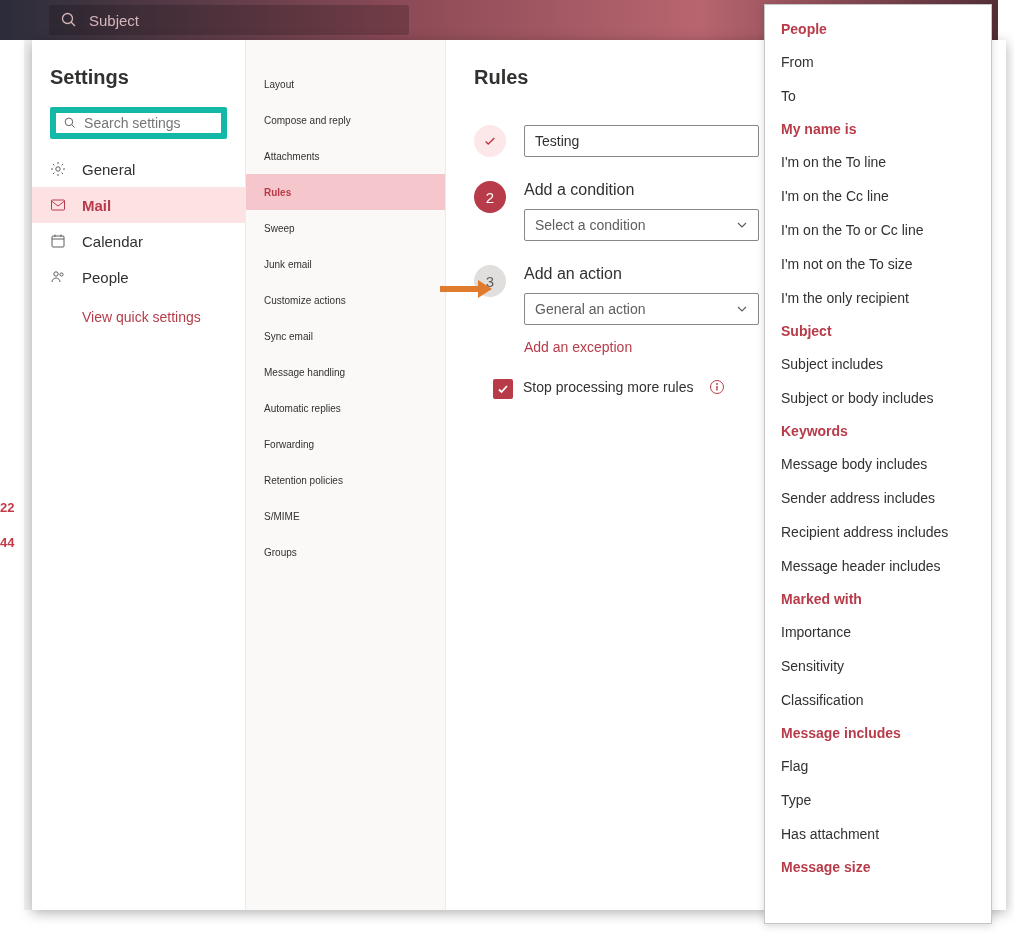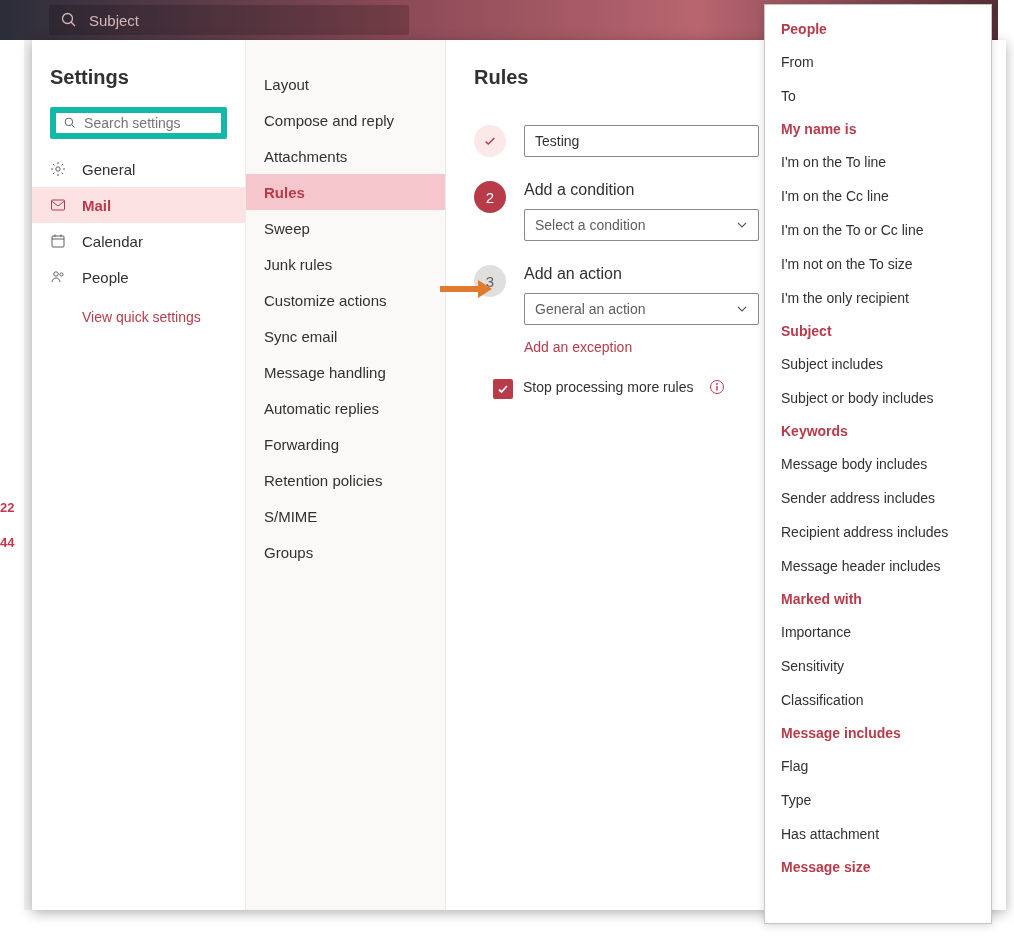--- a/index.html
+++ b/index.html
@@ -68,21 +68,21 @@
   }
 
   
   .col2 {
     width: 200px; border-right: 1px solid #edebe9; background: #faf9f8;
     padding-top: 26px;
   }
   .sub-list { list-style: none; }
   .sub-item {
     height: 36px; display: flex; align-items: center; padding-left: 18px;
-    font-size: 15px; cursor: pointer; color: #323130;
+    font-size: 10px; cursor: pointer; color: #323130;
   }
   .sub-item.active { background: #f5c6cb; color: #b83b4a; font-weight: 600; }
 
   
   .col3 {
     flex: 1; padding: 26px 28px; position: relative;
   }
   .col3 h2 { font-size: 20px; font-weight: 600; margin-bottom: 36px; }
 
   .step-row { display: flex; align-items: flex-start; margin-bottom: 24px; }
@@ -214,21 +214,21 @@
       <div class="quick-settings">View quick settings</div>
     </div>
 
     <div class="col2">
       <ul class="sub-list" id="sub-list">
           <li class="sub-item">Layout</li>
           <li class="sub-item">Compose and reply</li>
           <li class="sub-item">Attachments</li>
           <li class="sub-item active">Rules</li>
           <li class="sub-item">Sweep</li>
-          <li class="sub-item">Junk rules</li>
+          <li class="sub-item">Junk email</li>
           <li class="sub-item">Customize actions</li>
           <li class="sub-item">Sync email</li>
           <li class="sub-item">Message handling</li>
           <li class="sub-item">Automatic replies</li>
           <li class="sub-item">Forwarding</li>
           <li class="sub-item">Retention policies</li>
           <li class="sub-item">S/MIME</li>
           <li class="sub-item">Groups</li>
         </ul>
     </div>

